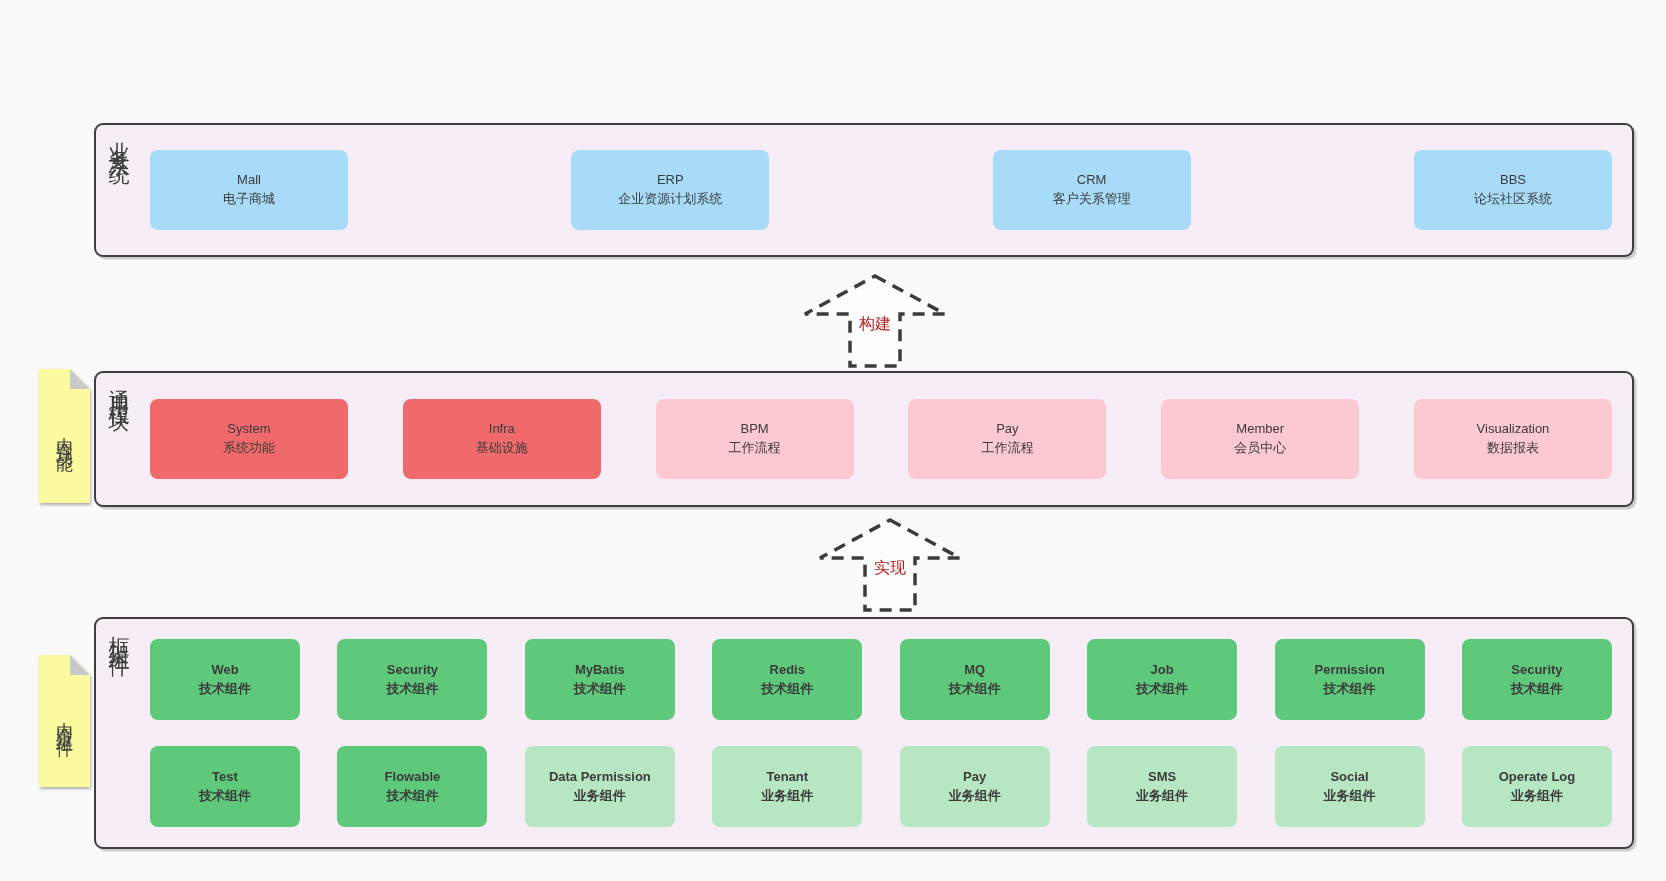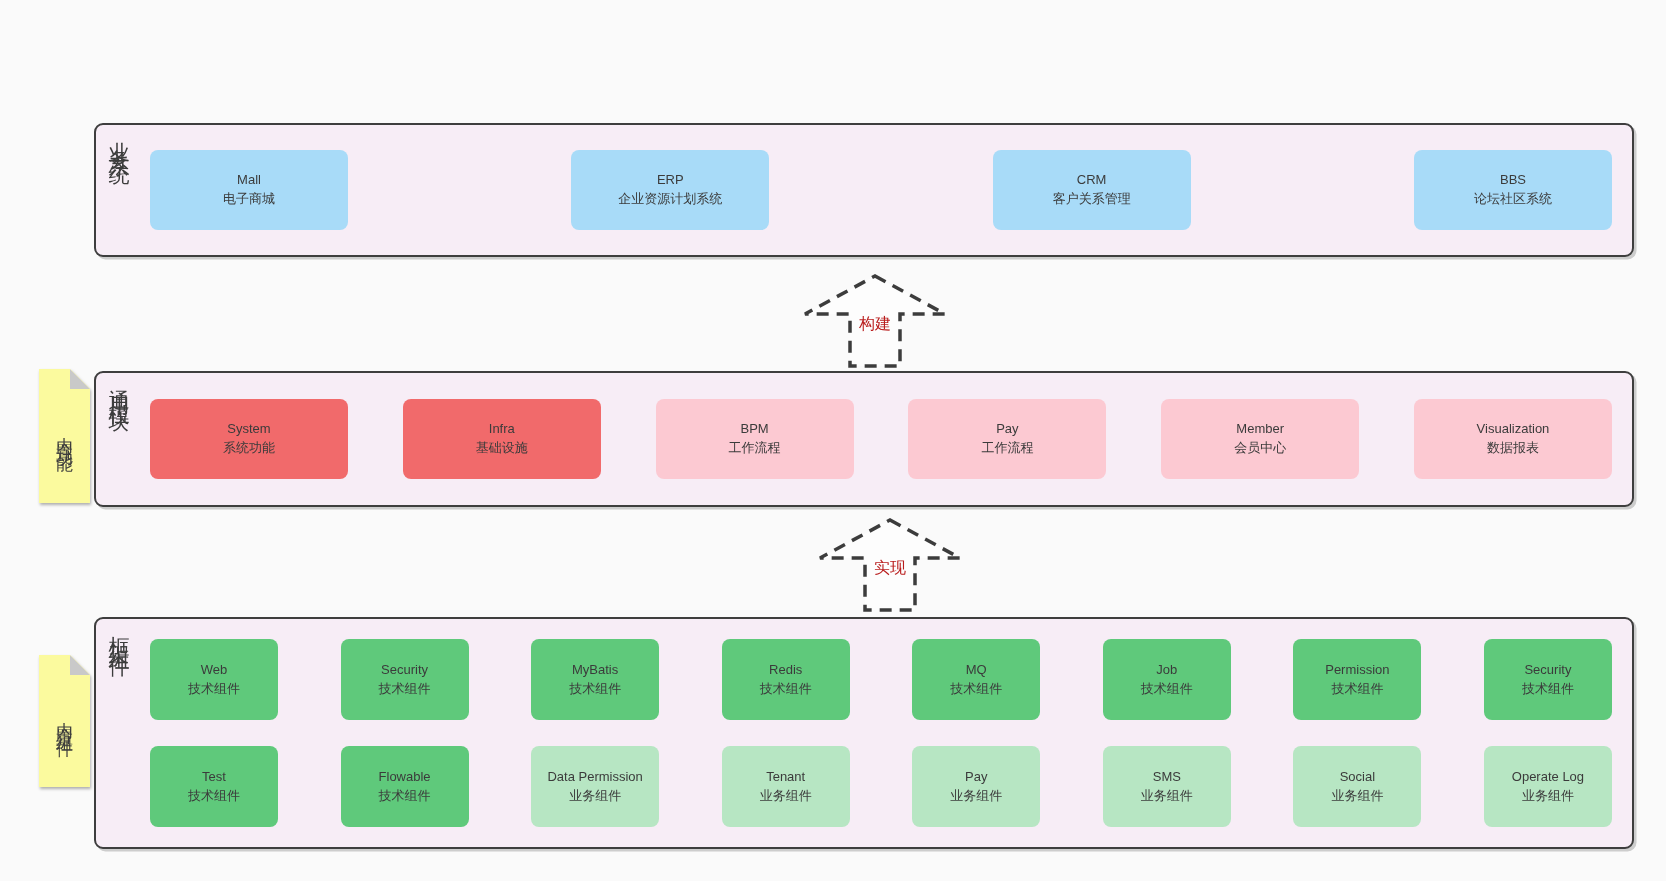--- a/index.html
+++ b/index.html
@@ -45,21 +45,21 @@
 
   
   .box{
     border-radius:8px;
     display:flex;flex-direction:column;align-items:center;justify-content:center;
     text-align:center;
     font-size:13px;line-height:1.45;
     color:#3b3b3b;
   }
   .w6{width:198px;height:80px;padding:0 8px;box-sizing:border-box;}
-  .w8{width:128px;height:81px;padding:0 13px;box-sizing:border-box;}
+  .w8{width:150px;height:81px;padding:0 13px;box-sizing:border-box;font-weight:bold;}
   .blue{background:#a8dbf8;}
   .red{background:#f16a6b;}
   .pink{background:#fcc9d2;}
   .green{background:#5fc97b;}
   .lgreen{background:#b7e6c3;}
 
   
   .arrow{position:absolute;width:150px;height:96px;}
   .arrow1{left:800px;top:273px;}
   .arrow2{left:815px;top:517px;}

